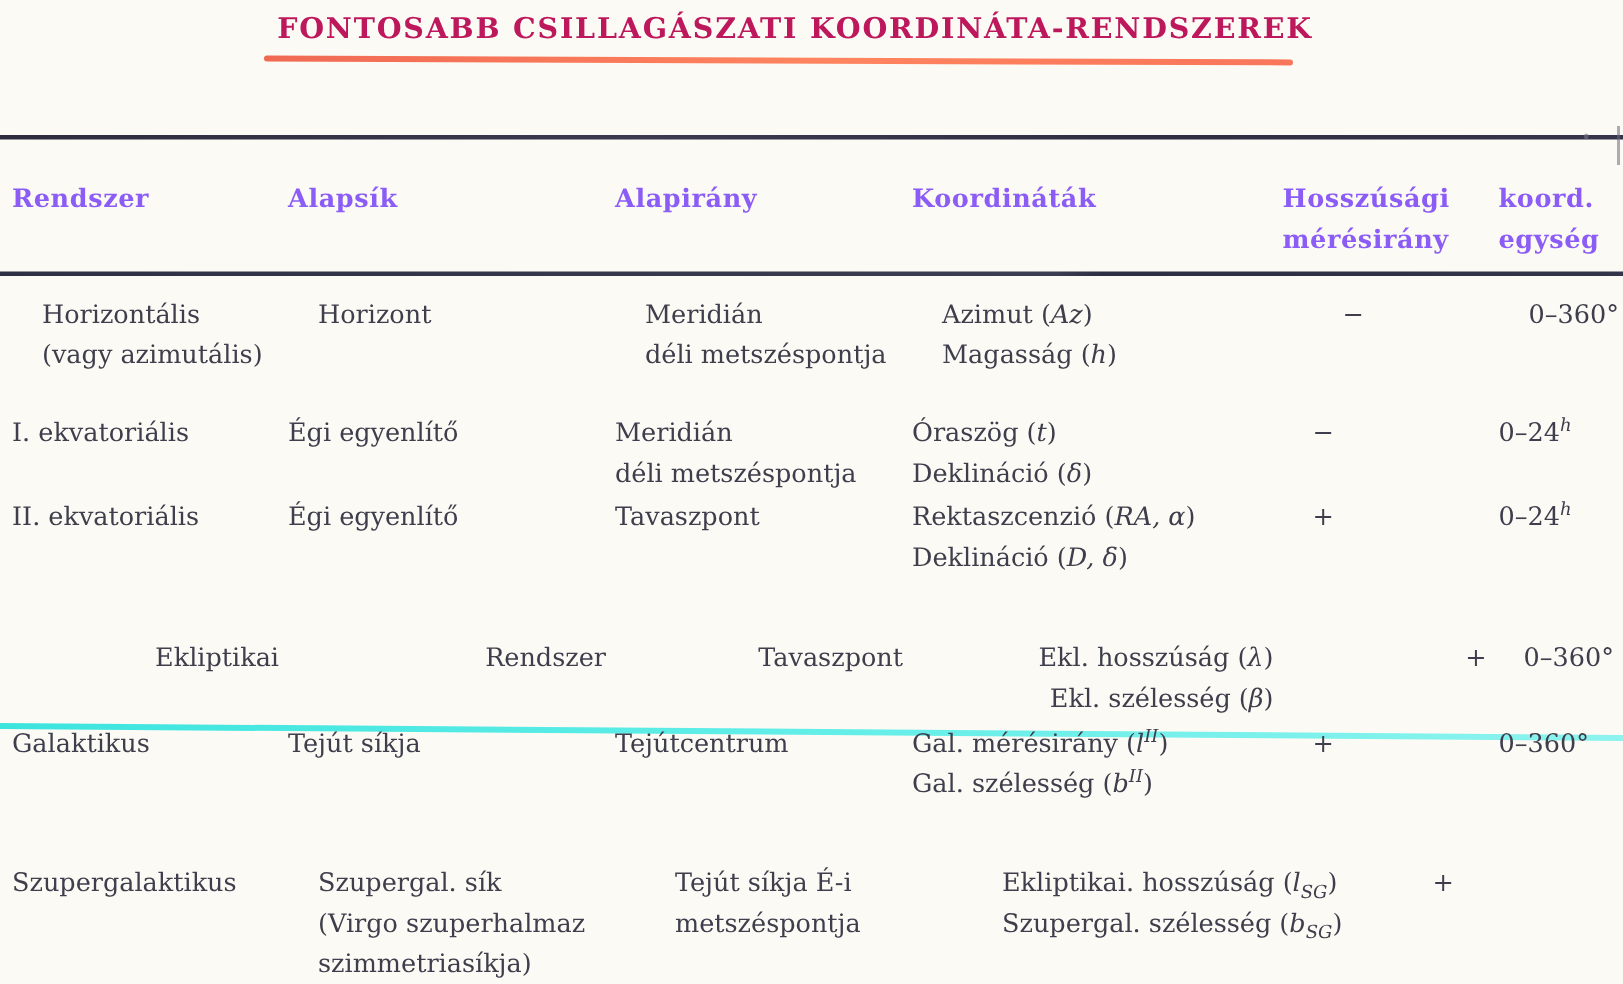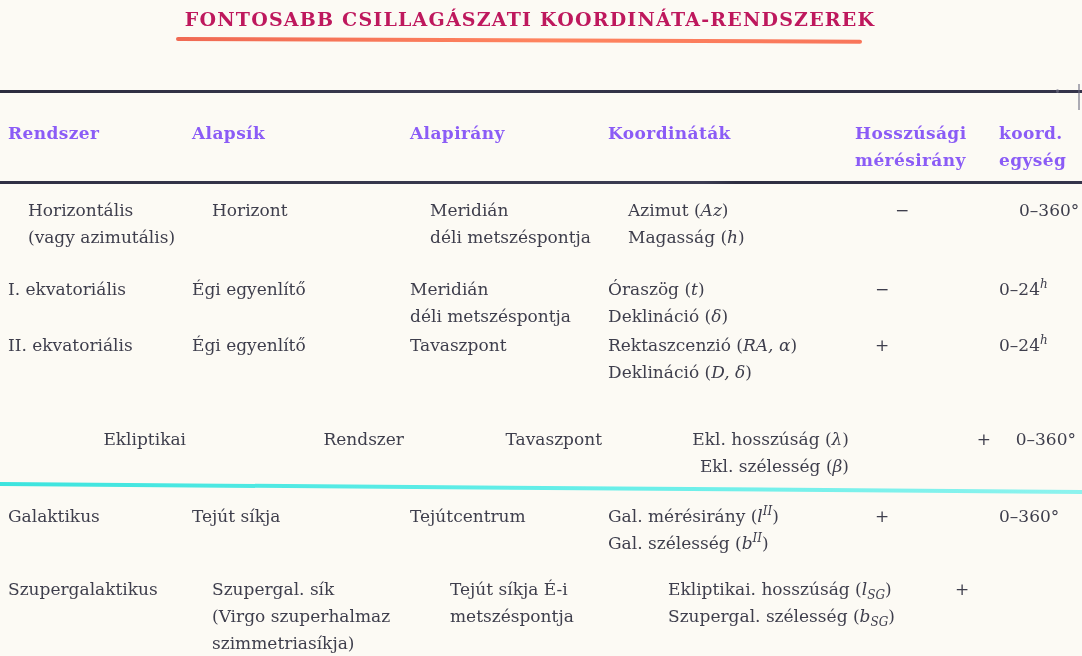--- a/index.html
+++ b/index.html
@@ -57,21 +57,21 @@
     display: grid;
     grid-template-columns: 184px 218px 198px 247px 142px 1fr;
     padding-left: 8px;
     font-size: 17px; line-height: 27px;
   }
   .header-row { top: 120px; font-weight: 700; letter-spacing: 0.4px; color: #8b5cf6; }
   .row-1 { top: 197px; margin-left: 20px; }
   .row-2 { top: 276px; }
   .row-3 { top: 332px; }
   .row-4 { top: 426px; text-align: right; }
-  .row-5 { top: 503px; }
+  .row-5 { top: 483px; }
   .row-6 { top: 576px; gap: 20px; }
 
   .cell { padding-right: 6px; }
   .c-sign { padding-left: 20px; }
   .c-unit { padding-left: 2px; }
   .sym { font-style: italic; font-family: "DejaVu Serif", serif; }
   sup, sub { font-size: 12px; font-style: italic; }
   sup { vertical-align: super; line-height: 0; }
   sub { vertical-align: sub; line-height: 0; }
 </style>

